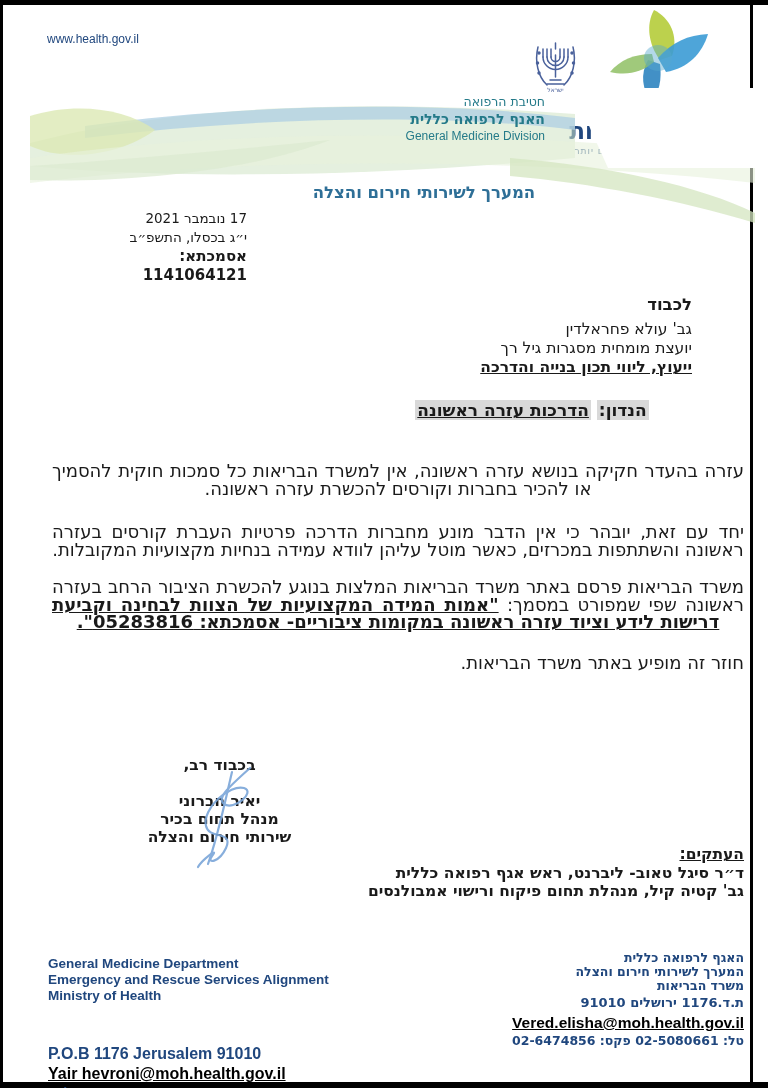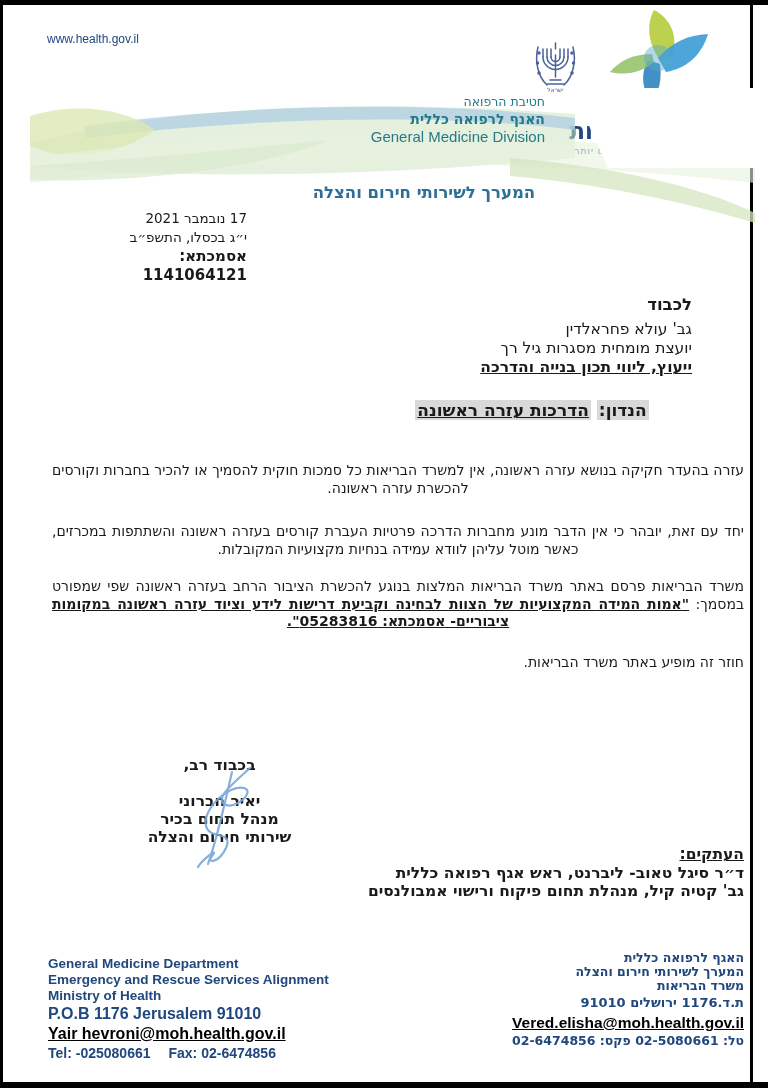--- a/index.html
+++ b/index.html
@@ -17,55 +17,55 @@
   .website{left:47px;top:32px;font-size:12px;color:var(--navy,#20477e);font-family:"Liberation Sans",sans-serif;text-decoration:none;}
 
   .logo-text{right:108px;top:96px;text-align:right;color:var(--navy,#20477e);line-height:1;}
   .logo-text .l1{font-size:23px;font-weight:bold;}
   .logo-text .l2{font-size:23px;font-weight:bold;margin-top:1px;}
   .logo-text .tag{font-size:9px;margin-top:4px;letter-spacing:1px;}
 
   .division{right:223px;top:94px;text-align:right;color:var(--teal,#247a89);}
   .division .d1{font-size:12.5px;line-height:16px;}
   .division .d2{font-size:14px;font-weight:bold;line-height:18px;}
-  .division .d3{font-size:15px;line-height:17px;font-family:"Liberation Sans",sans-serif;text-align:right;}
+  .division .d3{font-size:12px;line-height:17px;font-family:"Liberation Sans",sans-serif;text-align:right;}
 
   .dept-title{left:80px;right:0;top:183px;text-align:center;font-size:16.5px;font-weight:bold;color:var(--steel-blue,#2e6f97);}
 
   .dateblock{left:94px;top:209px;width:153px;text-align:right;font-size:13.5px;line-height:19px;}
   .dateblock .ref{font-size:15px;font-weight:bold;}
 
   .recipient{right:76px;top:295px;text-align:right;font-size:15.5px;line-height:19px;}
   .recipient .salutation{font-size:16.5px;font-weight:bold;margin-bottom:6px;}
   .recipient .org{font-weight:bold;text-decoration:underline;}
 
   .subject{left:387px;top:400px;width:290px;text-align:center;font-size:17px;font-weight:bold;line-height:20px;}
   .subject .hl{background:var(--highlight-gray,#d9d9d9);padding:0 2px;}
   .subject .title{text-decoration:underline;}
 
-  .letter-body{left:52px;right:24px;top:462px;font-size:14px;line-height:17.5px;}
+  .letter-body{left:52px;right:24px;top:462px;font-size:18px;line-height:17.5px;}
   .letter-body p{margin:0;text-align:justify;}
   .center-last{text-align-last:center;}
   .p1{margin-bottom:26px !important;}
   .p2{margin-bottom:20px !important;}
   .p3{margin-bottom:23px !important;}
   .p4{margin-bottom:10px !important;}
   .p5{text-align:right !important;}
   .emph{font-weight:bold;text-decoration:underline;}
 
   .signblock{left:132px;top:756px;width:175px;text-align:center;font-weight:bold;font-size:15.5px;line-height:18px;}
   .signblock .closing{margin-bottom:18px;}
   .scribble{left:172px;top:764px;}
 
   .copies{right:24px;top:844px;text-align:right;font-size:15.5px;line-height:18px;font-weight:bold;}
   .copies .label{text-decoration:underline;line-height:20px;}
 
   .footer-en{left:48px;top:956px;color:var(--navy,#20477e);font-weight:bold;font-family:"Liberation Sans",sans-serif;text-align:left;}
   .fe-small{font-size:13.5px;line-height:16px;}
-  .fe-big{font-size:16px;line-height:20px;}
+  .fe-big{font-size:16px;line-height:20px;margin-top:40px;}
   .fe-email{font-size:16px;line-height:20px;color:#000;text-decoration:underline;display:inline-block;}
   .fe-tel{font-size:14px;line-height:18px;}
   .fe-tel .gap{display:inline-block;width:18px;}
 
   .footer-he{right:24px;top:951px;color:var(--navy,#20477e);font-weight:bold;text-align:right;}
   .fh-small{font-size:12.5px;line-height:14px;}
   .fh-mid{font-size:13px;line-height:20px;}
   .fh-email{font-size:15.5px;line-height:20px;color:#000;text-decoration:underline;display:inline-block;font-family:"Liberation Sans",sans-serif;}
   .fh-tel{font-size:12.5px;line-height:16px;}
 </style>

